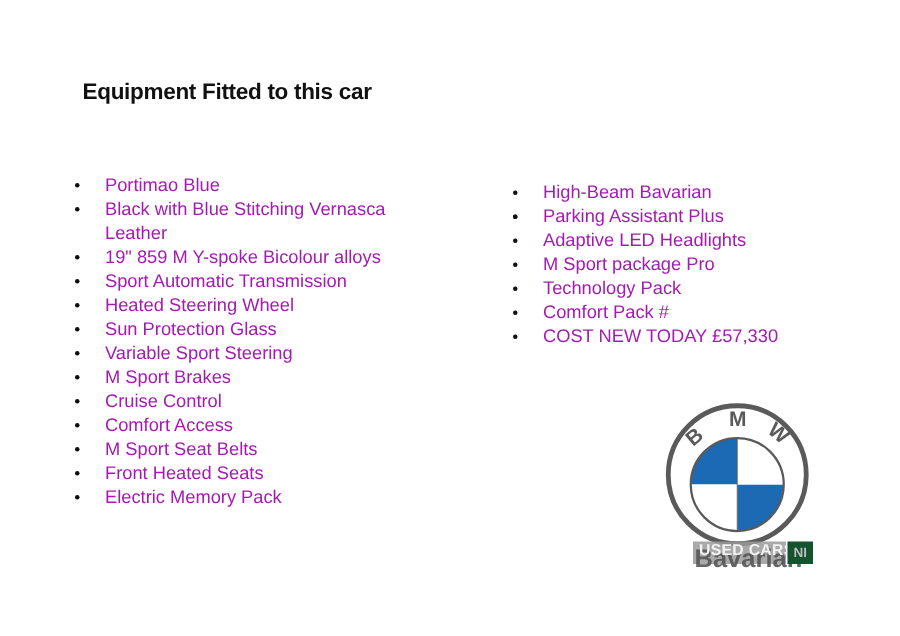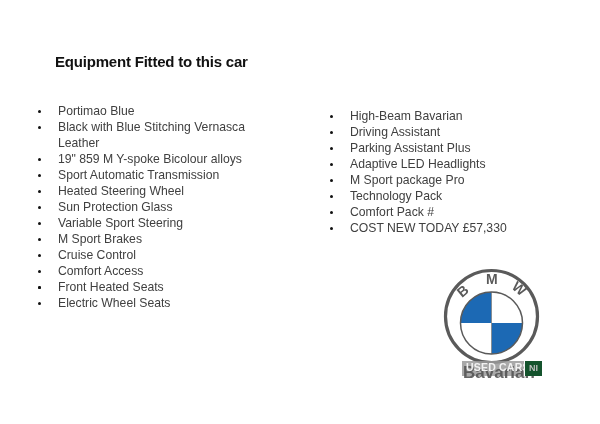--- a/index.html
+++ b/index.html
@@ -21,25 +21,25 @@
       top: 38px;
       font-size: 15px;
       font-weight: bold;
       letter-spacing: -0.2px;
       margin: 15px;
       color: #111;
     }
     .equip-list {
       position: absolute;
       list-style: none;
-      margin: 0;
+      margin: 12px;
       padding: 0;
       font-size: 12.2px;
       line-height: 16px;
-      color: #404040;
+      color: #a21caf;
     }
     .equip-list.left {
       left: 36px;
       top: 103px;
       width: 250px;
     }
     .equip-list.right {
       left: 328px;
       top: 108px;
       width: 230px;
@@ -126,28 +126,28 @@
   <li><span class="bullet"></span><span>Portimao Blue</span></li>
   <li><span class="bullet"></span><span>Black with Blue Stitching Vernasca Leather</span></li>
   <li><span class="bullet"></span><span>19" 859 M Y-spoke Bicolour alloys</span></li>
   <li><span class="bullet"></span><span>Sport Automatic Transmission</span></li>
   <li><span class="bullet"></span><span>Heated Steering Wheel</span></li>
   <li><span class="bullet"></span><span>Sun Protection Glass</span></li>
   <li><span class="bullet"></span><span>Variable Sport Steering</span></li>
   <li><span class="bullet"></span><span>M Sport Brakes</span></li>
   <li><span class="bullet"></span><span>Cruise Control</span></li>
   <li><span class="bullet"></span><span>Comfort Access</span></li>
-  <li><span class="bullet"></span></li>
+  <li><span class="bullet"></span><span>M Sport Seat Belts</span></li>
   <li><span class="bullet"></span><span>Front Heated Seats</span></li>
-  <li><span class="bullet"></span><span>Electric Wheel Seats</span></li>
+  <li><span class="bullet"></span><span>Electric Memory Pack</span></li>
 </ul>
 
 <ul class="equip-list right">
   <li><span class="bullet"></span><span>High-Beam Bavarian</span></li>
-  <li><span class="bullet"></span><span>Driving Assistant</span></li>
+  <li><span class="bullet"></span></li>
   <li><span class="bullet"></span><span>Parking Assistant Plus</span></li>
   <li><span class="bullet"></span><span>Adaptive LED Headlights</span></li>
   <li><span class="bullet"></span><span>M Sport package Pro</span></li>
   <li><span class="bullet"></span><span>Technology Pack</span></li>
   <li><span class="bullet"></span><span>Comfort Pack #</span></li>
   <li class="bold"><span class="bullet"></span><span>COST NEW TODAY £57,330</span></li>
 </ul>
 
 <div class="logo-box">
   <svg width="101" height="101" viewBox="0 0 101 101">

